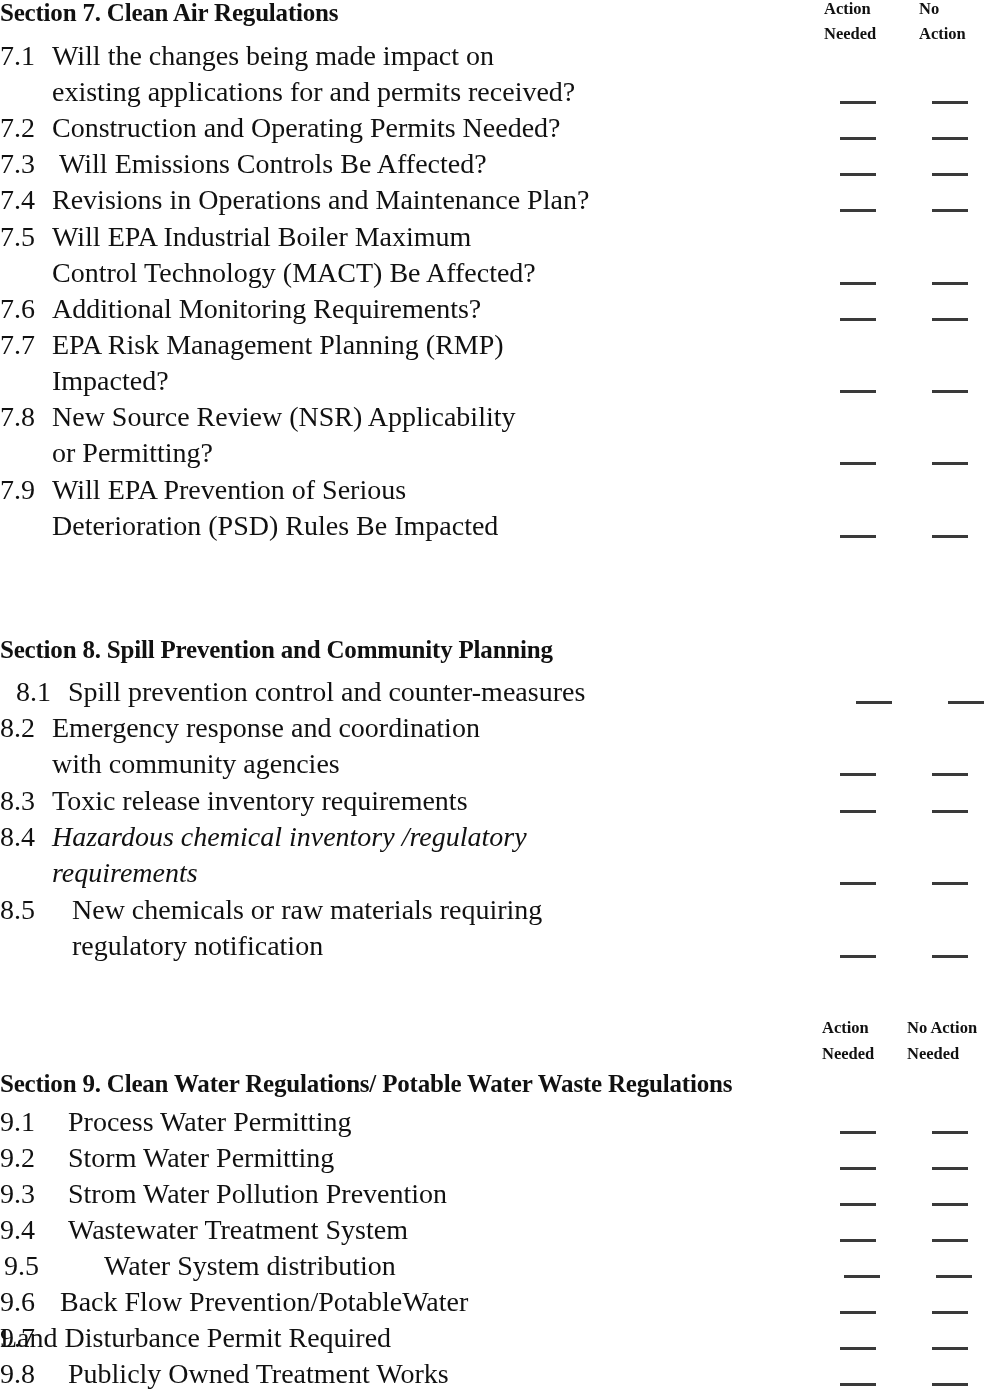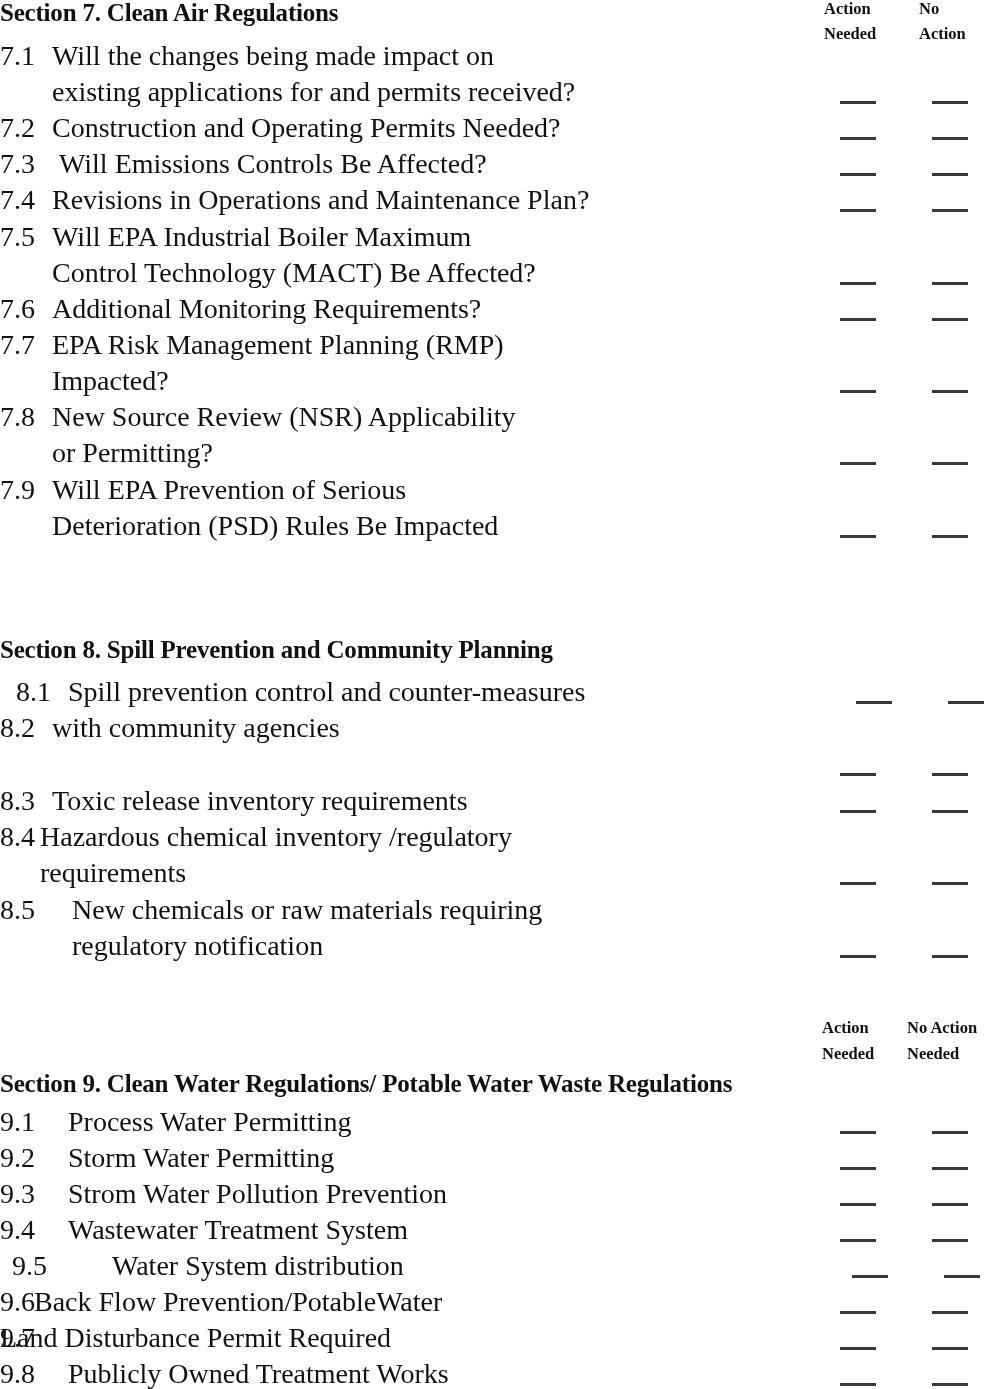--- a/index.html
+++ b/index.html
@@ -180,38 +180,39 @@
       <span class="txt" style="padding-left:52px;">
         <span>Spill prevention control and counter-measures</span>
       </span>
       <span class="dash a" style="top:27px;"></span>
       <span class="dash b" style="top:27px;"></span>
     </div>
 
     <div class="item" style="position:absolute; left:0px; top:710px; width:1000px;">
       <span class="num">8.2</span>
       <span class="txt" style="padding-left:52px;">
+        <span>Emergency response and coordination</span>
         <span class="l2">with community agencies</span>
       </span>
       <span class="dash a" style="top:63px;"></span>
       <span class="dash b" style="top:63px;"></span>
     </div>
 
     <div class="item" style="position:absolute; left:0px; top:783px; width:1000px;">
       <span class="num">8.3</span>
       <span class="txt" style="padding-left:52px;">
         <span>Toxic release inventory requirements</span>
       </span>
       <span class="dash a" style="top:27px;"></span>
       <span class="dash b" style="top:27px;"></span>
     </div>
 
     <div class="item" style="position:absolute; left:0px; top:819px; width:1000px;">
       <span class="num">8.4</span>
-      <span class="txt" style="padding-left:40px;">
+      <span class="txt" style="padding-left:52px;font-style:italic;">
         <span>Hazardous chemical inventory /regulatory</span>
         <span class="l2">requirements</span>
       </span>
       <span class="dash a" style="top:63px;"></span>
       <span class="dash b" style="top:63px;"></span>
     </div>
 
     <div class="item" style="position:absolute; left:0px; top:892px; width:1000px;">
       <span class="num">8.5</span>
       <span class="txt" style="padding-left:72px;">
@@ -261,32 +262,32 @@
 
     <div class="item" style="position:absolute; left:0px; top:1212px; width:1000px;">
       <span class="num">9.4</span>
       <span class="txt" style="padding-left:68px;">
         <span>Wastewater Treatment System</span>
       </span>
       <span class="dash a" style="top:27px;"></span>
       <span class="dash b" style="top:27px;"></span>
     </div>
 
-    <div class="item" style="position:absolute; left:12px; top:1248px; width:940px;">
+    <div class="item" style="position:absolute; left:4px; top:1248px; width:940px;">
       <span class="num">9.5</span>
       <span class="txt" style="padding-left:100px;">
         <span>Water System distribution</span>
       </span>
       <span class="dash a" style="top:27px;"></span>
       <span class="dash b" style="top:27px;"></span>
     </div>
 
     <div class="item" style="position:absolute; left:0px; top:1284px; width:860px;">
       <span class="num">9.6</span>
-      <span class="txt" style="padding-left:34px;">
+      <span class="txt" style="padding-left:60px;">
         <span>Back Flow Prevention/PotableWater</span>
       </span>
       <span class="dash a" style="top:27px;"></span>
       <span class="dash b" style="top:27px;"></span>
     </div>
 
     <div class="item" style="position:absolute; left:0px; top:1320px; width:1000px;">
       <span class="num">9.7</span>
       <span class="txt" style="">
         <span>Land Disturbance Permit Required</span>

